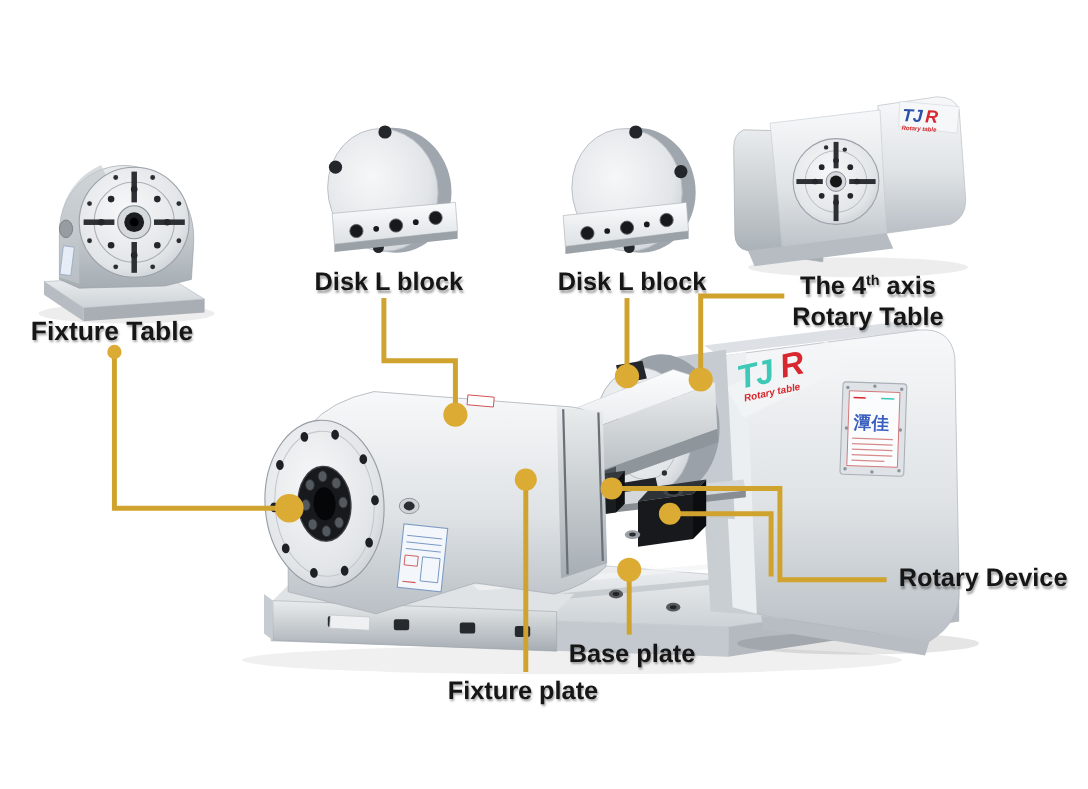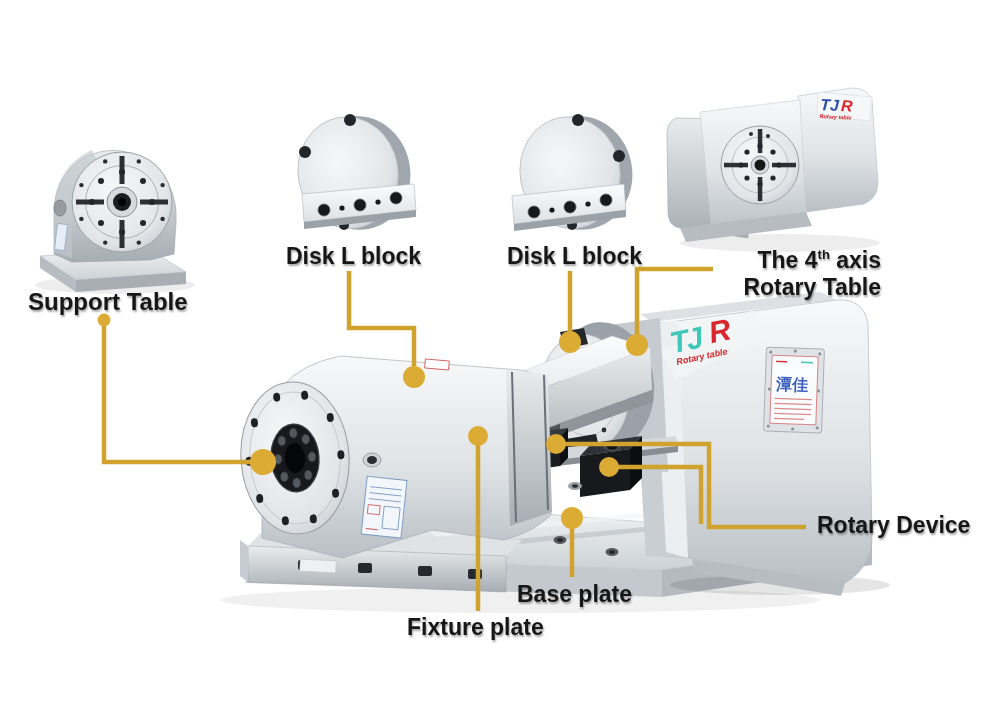--- a/index.html
+++ b/index.html
@@ -1,21 +1,21 @@
 <!DOCTYPE html>
 <html><head>
 <meta charset="utf-8">
 <style>
   html,body{margin:0;padding:0;background:#fff;}
   .canvas{position:relative;width:989px;height:717px;background:#ffffff;overflow:hidden;
           font-family:"Liberation Sans",sans-serif;}
   .canvas svg{position:absolute;left:0;top:0;}
   .lbl{position:absolute;font-weight:bold;color:#161616;font-size:23px;white-space:nowrap;
        text-shadow:1px 2px 2px rgba(0,0,0,0.35);text-align:right;}
-  .lbl-4th{width:184px;line-height:27px;}
+  .lbl-4th{text-align:center;width:184px;line-height:27px;}
   .sup{font-size:13px;vertical-align:super;}
 </style>
 </head>
 <body>
 
 <div class="canvas">
 
 <svg width="989" height="717" viewBox="0 0 989 717">
   <defs>
     <linearGradient id="gm1" x1="0" y1="0" x2="0" y2="1">
@@ -333,21 +333,21 @@
     <circle cx="414" cy="377" r="11"></circle>
     <circle cx="570" cy="342" r="11"></circle>
     <circle cx="637" cy="345" r="11"></circle>
     <circle cx="556" cy="444" r="10"></circle>
     <circle cx="609" cy="467" r="10"></circle>
     <circle cx="572" cy="518" r="11"></circle>
     <circle cx="478" cy="436" r="10"></circle>
   </g>
 </svg>
 
-  <div class="lbl" style="left:28px;top:288px;font-size:24px">Support Table</div>
+  <div class="lbl" style="left:28px;top:288px;font-size:24px">Fixture Table</div>
   <div class="lbl" style="left:286px;top:243px">Disk L block</div>
   <div class="lbl" style="left:507px;top:243px">Disk L block</div>
   <div class="lbl lbl-4th" style="left:697px;top:241px">
     <div><span>The 4</span><span class="sup">th</span><span> axis</span></div>
     <div>Rotary Table</div>
   </div>
   <div class="lbl" style="left:817px;top:512px">Rotary Device</div>
   <div class="lbl" style="left:407px;top:614px">Fixture plate</div>
   <div class="lbl" style="left:517px;top:581px">Base plate</div>
 </div>

